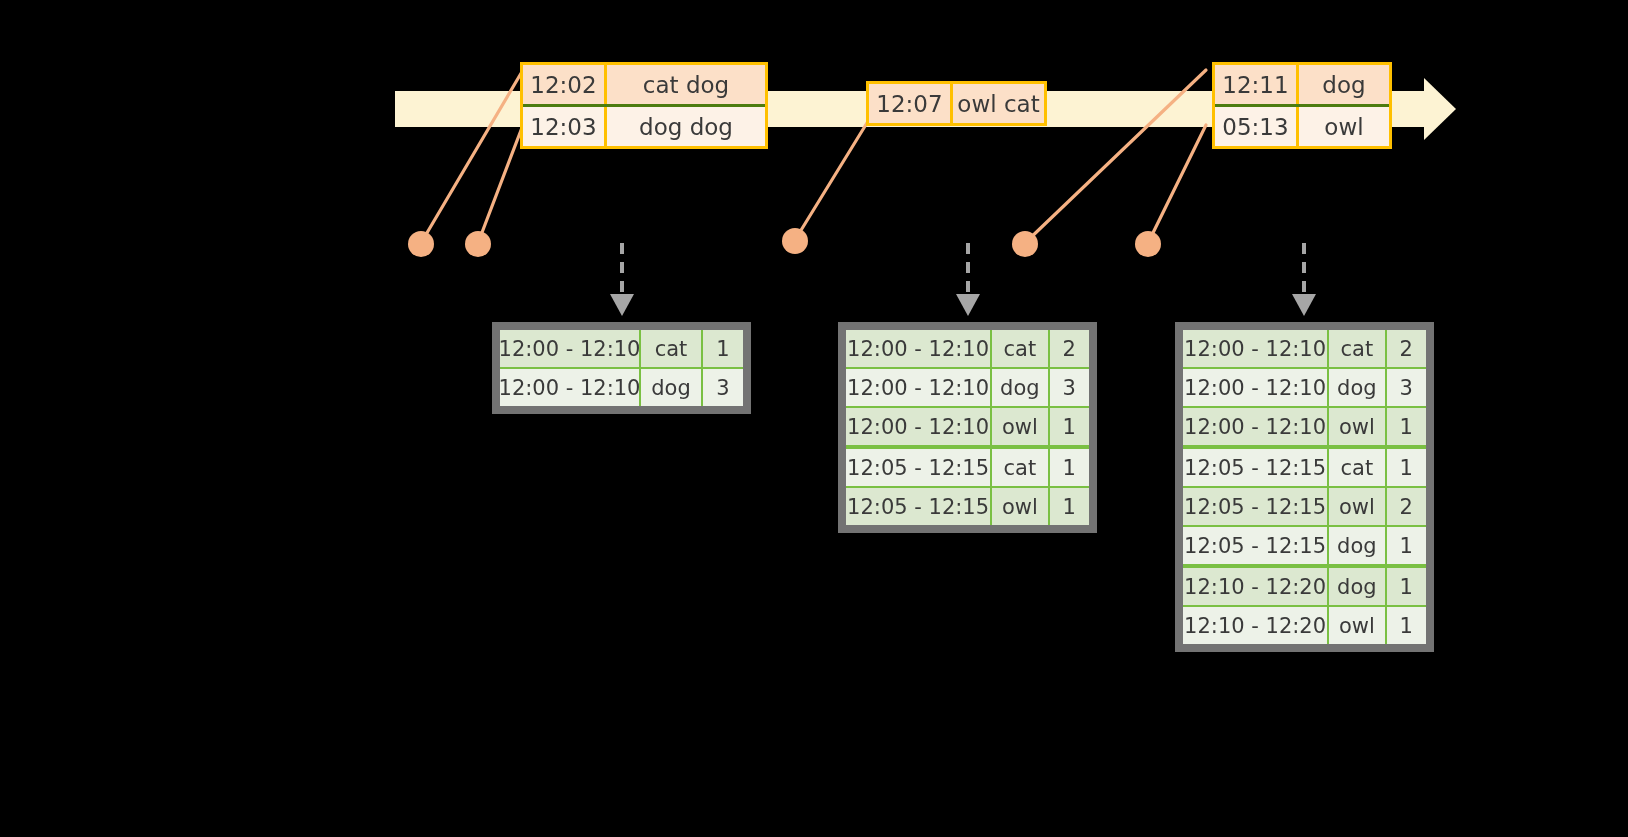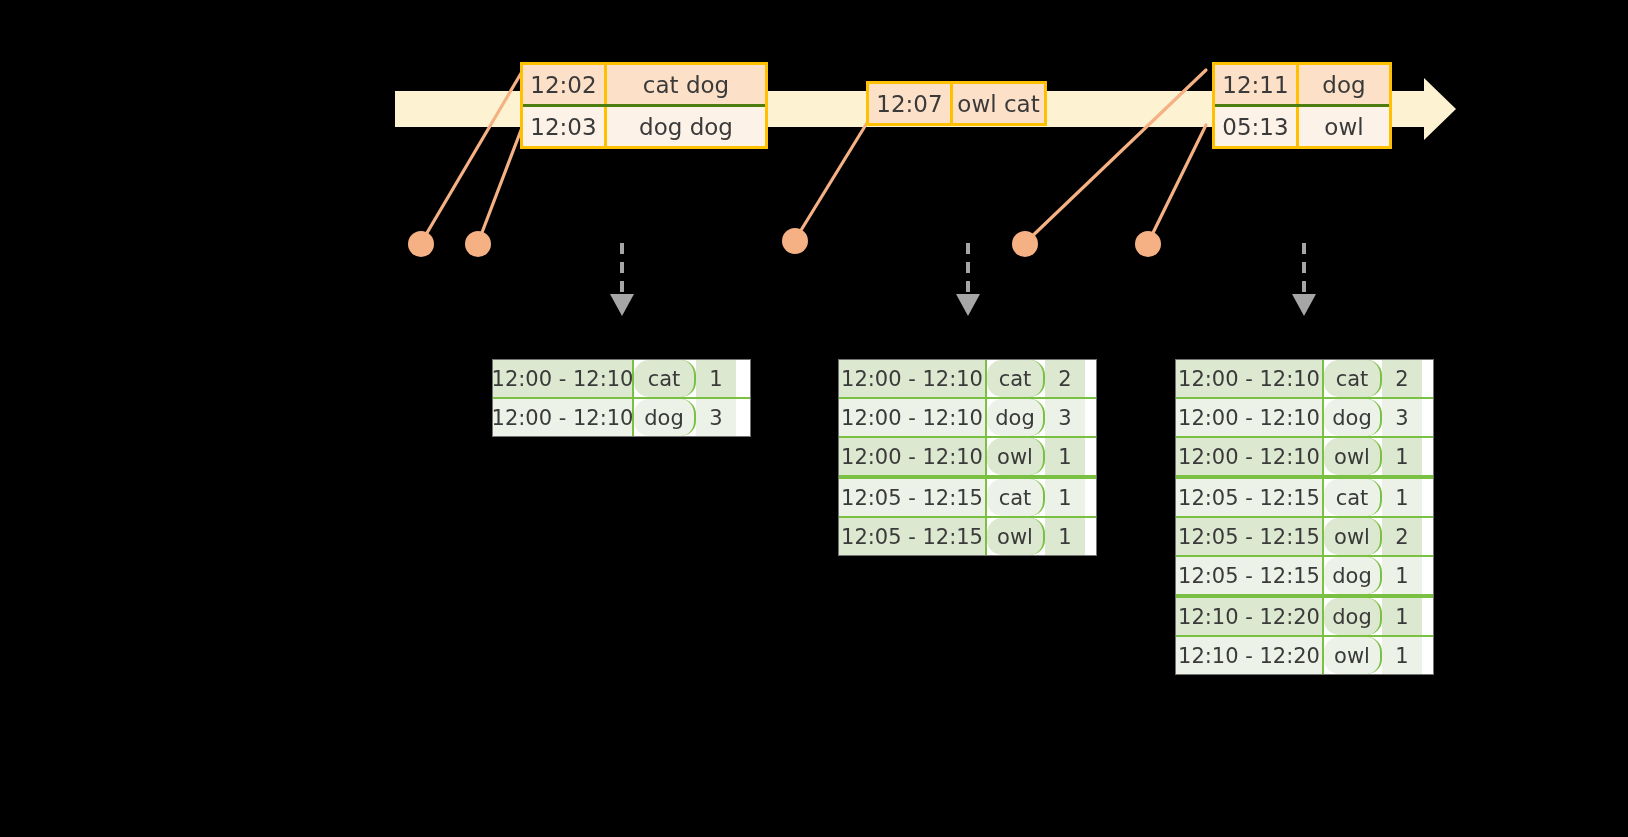--- a/index.html
+++ b/index.html
@@ -44,38 +44,37 @@
 
   
   .dot{
     position:absolute;width:26px;height:26px;border-radius:50%;
     background:#f5b183;
   }
 
   
   .res-table{
     position:absolute;
-    border:1px solid #737373;
-    box-sizing:border-box;
-    background:#ffffff;
-    margin-top:37px;
+    border:8px solid #737373;
+    box-sizing:border-box;
+    background:#8b5cf6;
   }
   .res-row{display:flex;box-sizing:border-box;}
   .res-row + .res-row{border-top:2px solid #7ac043;}
   .res-row.grp{border-top-width:4px;}
   .res-row.shade-a .res-cell{background:#dce8d0;}
   .res-row.shade-b .res-cell{background:#edf2e8;}
   .res-cell{
     box-sizing:border-box;
     display:flex;align-items:center;justify-content:center;
     font-size:21px;color:#3a3a3a;
     height:37px;white-space:nowrap;
   }
   .res-cell.win{border-right:2px solid #7ac043;}
-  .res-cell.word{border-right:2px solid #7ac043;border-radius:15px;}
+  .res-cell.word{border-right:2px solid #7ac043;}
 
   .t1 .res-cell.win{width:141px;}
   .t1 .res-cell.word{width:62px;}
   .t1 .res-cell.cnt{width:40px;}
 
   .t2 .res-cell.win{width:148px;}
   .t2 .res-cell.word{width:58px;}
   .t2 .res-cell.cnt{width:40px;}
 
   .t3 .res-cell.win{width:148px;}

